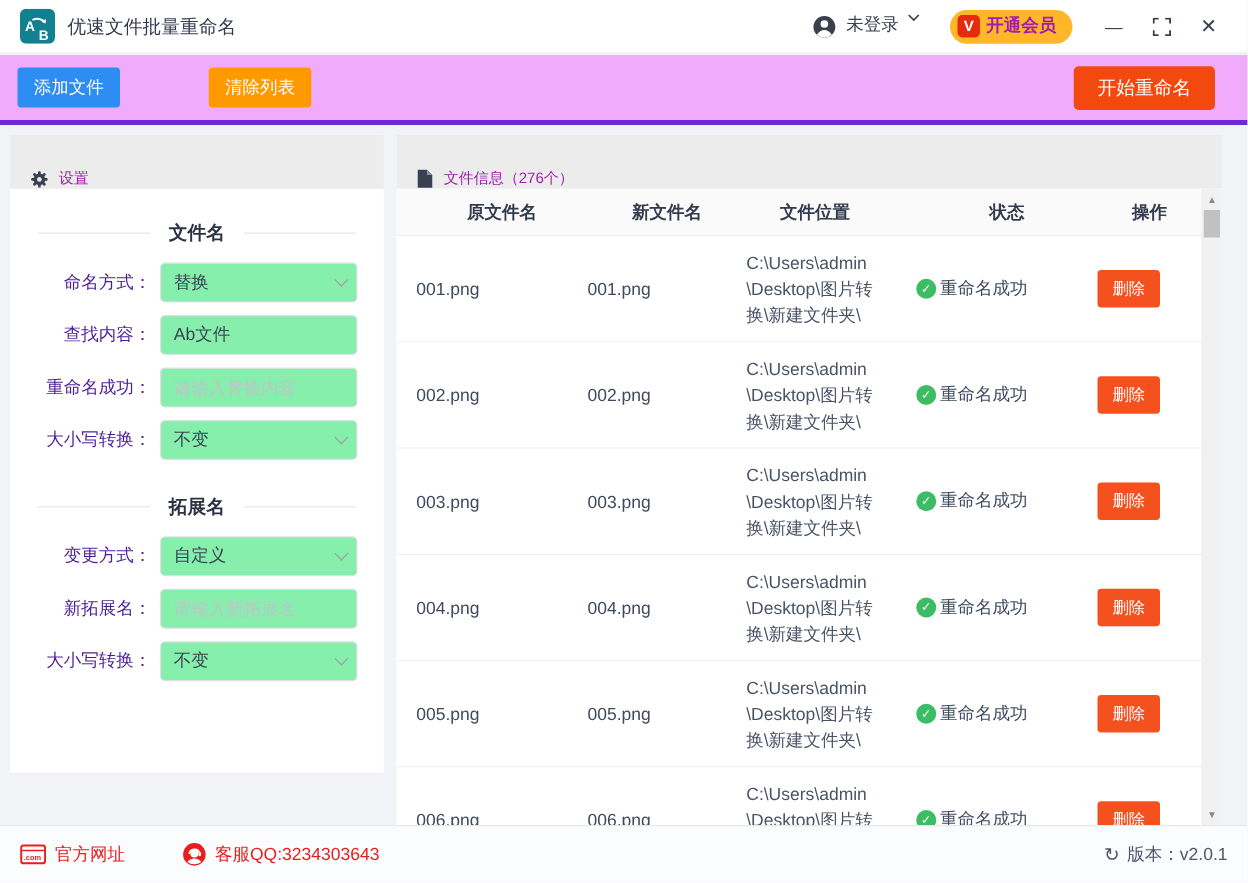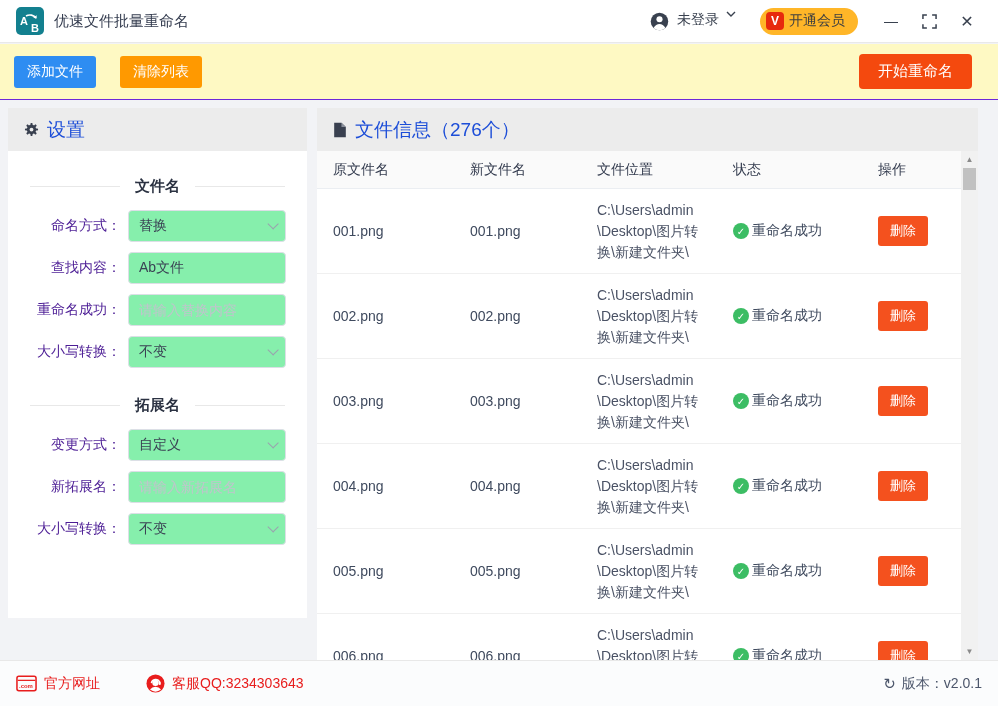--- a/index.html
+++ b/index.html
@@ -19,40 +19,40 @@
   .app-title { margin-left:10px; font-size:15px; color:#333b4e; }
   .tb-right { margin-left:auto; display:flex; align-items:center; }
   .login-box { display:flex; align-items:flex-start; gap:7px; cursor:pointer; }
   .login-text { font-size:14px; color:#39414f; }
   .vip-pill { display:flex; align-items:center; gap:5px; height:27px;
     background:#ffb628; border-radius:14px; padding:0 13px 0 6px;
     margin:0 18px 0 24px; cursor:pointer; }
   .vip-icon { width:18px; height:18px; background:#e72a0d; border-radius:4px;
     color:#fff; font-size:12px; font-weight:bold;
     display:flex; align-items:center; justify-content:center; }
-  .vip-text { color:#404040; font-size:14px; font-weight:normal; }
+  .vip-text { color:#a21caf; font-size:14px; font-weight:bold; }
   .win-btn { width:30px; height:30px; display:flex; align-items:center;
     justify-content:center; color:#39414f; cursor:pointer; }
   .win-min { font-size:14px; margin-right:8px; }
   .win-close { font-size:16px; margin-left:8px; }
 
   
   .toolbar { position:absolute; top:44px; left:0; right:0; height:56px;
-    background:#fef9c3; border-bottom:1px solid #6d28d9;
-    display:flex; align-items:center; padding:0 14px; }
+    background:#f0abfc; border-bottom:4px solid #6d28d9;
+    display:flex; align-items:center; padding:0 14px;gap:47px; }
   .btn { border:none; color:#fff; font-size:14px; border-radius:3px;
     padding:7px 13px; cursor:pointer; font-family:inherit; }
   .btn-add { background:#2e8df2; }
   .btn-clear { background:#ff9900; margin-left:24px; }
   .btn-start { margin-left:auto; margin-right:12px; background:#f4490e;
     font-size:15px; padding:8px 19px; border-radius:4px; }
 
   
   .panel-header { height:43px; background:#ececec; display:flex;
-    align-items:center; gap:8px; padding:0 16px; font-size:19px; color:#1d4ed8; }
+    align-items:flex-end; gap:8px; padding:0 16px; font-size:12px; color:#a21caf; }
 
   .settings-panel { position:absolute; left:8px; top:108px; width:299px;
     height:510px; background:#fff; }
   .settings-body { padding:26px 12px 0 12px; }
   .section-title { display:flex; align-items:center; gap:15px;
     margin:0 10px 14px 10px; font-size:15px; font-weight:bold; color:#2b3242; }
   .section-title .line { flex:1; height:1px; background:#e8e8e8; }
   .field { display:flex; align-items:center; margin-bottom:10px; }
   .field-label { width:101px; flex:none; text-align:right; font-size:14px;
     color:#4c1d95; }
@@ -65,21 +65,21 @@
     border-bottom:1.6px solid #9aa2ae; transform:rotate(45deg) translateY(-3px);
     flex:none; }
   input.control { font-family:inherit; outline:none; }
   input.control::placeholder { color:#c0c4cc; }
   .ext-section { margin-top:28px; }
 
   .file-panel { position:absolute; left:317px; top:108px; width:661px;
     height:552px; background:#fff; overflow:hidden; }
   .table-header { height:38px; background:#fafafa; border-bottom:1px solid #ebeef2;
     display:flex; align-items:center; padding:0 17px 0 16px;
-    font-weight:normal; font-size:14px; color:#333b4e; }
+    font-weight:bold; font-size:14px; color:#333b4e;text-align:center; }
   .c-old { width:137px; flex:none; }
   .c-new { width:127px; flex:none; }
   .c-path { width:110px; flex:none; margin-right:26px; word-break:break-all;
     line-height:21px; color:#4a5265; }
   .table-header .c-path { color:#333b4e; }
   .c-status { width:145px; flex:none; }
   .c-action { flex:1; }
   .table-body { position:absolute; top:81px; left:0; right:17px; bottom:0;
     overflow:hidden; }
   .t-row { display:flex; align-items:center; height:85px;

